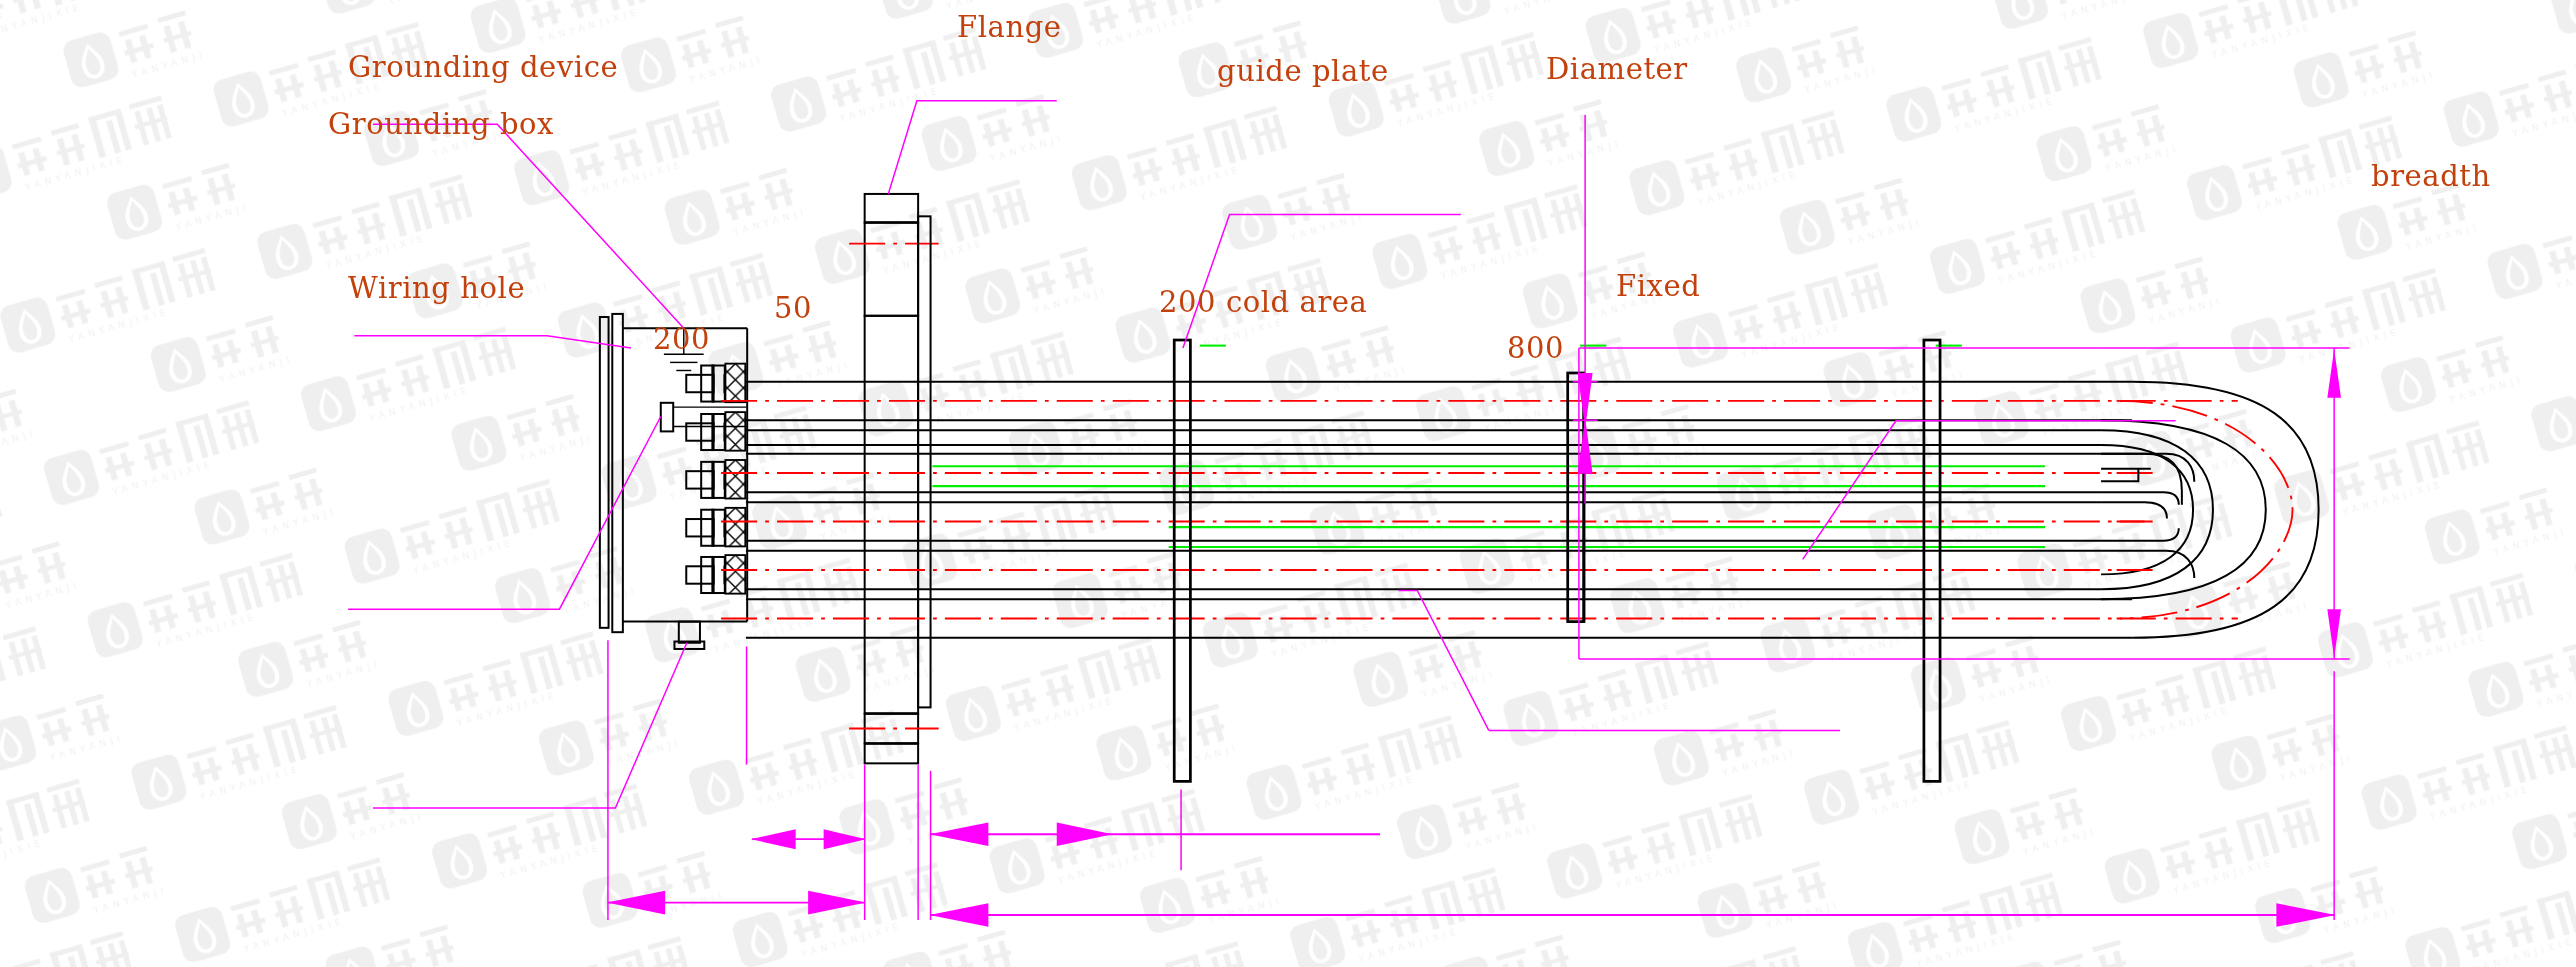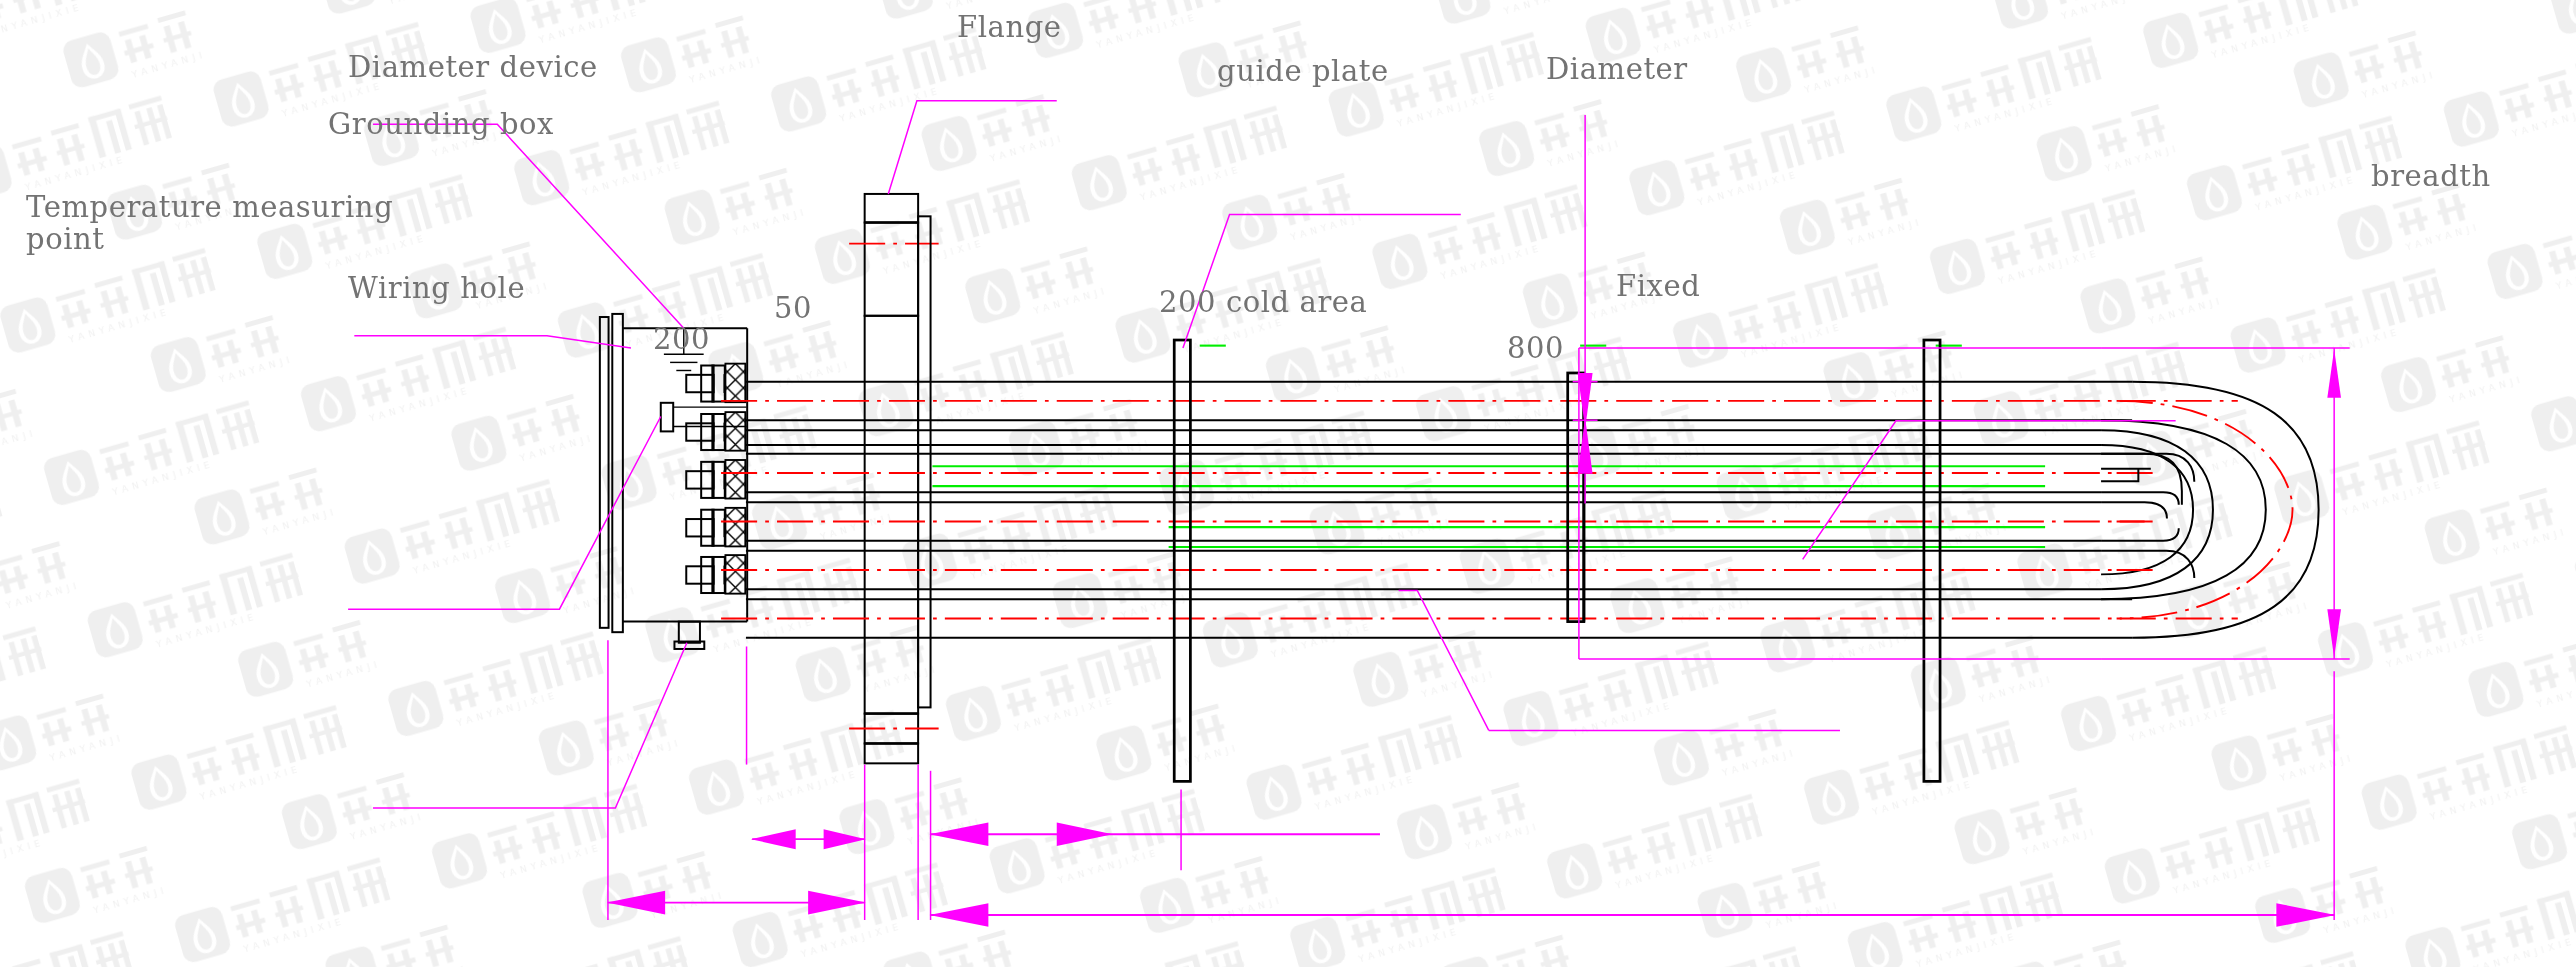--- a/index.html
+++ b/index.html
@@ -22,21 +22,21 @@
     pointer-events: none;
   }
   #drawing {
     position: absolute;
     inset: 0;
     z-index: 2;
   }
   .lbl {
     position: absolute;
     z-index: 3;
-    color: #737373;
+    color: #c2410c;
     font-family: "DejaVu Serif", "Liberation Serif", serif;
     white-space: pre;
     letter-spacing: 0.02em;
     line-height: 1.12;
   }
   .lbl.sz-main { font-size: 29px; }
   .lbl.sz-dim  { font-size: 29px; }
 </style>
 </head>
 <body>
@@ -330,31 +330,29 @@
       <g>
         <path class="dimT" d="M1497 1472 L3755 1472"></path>
         <polygon class="dfill" points="1495,1472 1590,1453 1590,1491"></polygon>
         <polygon class="dfill" points="3757,1472 3662,1453 3662,1491"></polygon>
       </g>
     </g>
   </svg>
 
   <div class="lbl sz-main" style="left:957px; top:11.2px;">Flange</div>
 
-  <div class="lbl sz-main" style="left:348px; top:51px;">Diameter device</div>
+  <div class="lbl sz-main" style="left:348px; top:51px;">Grounding device</div>
 
   <div class="lbl sz-main" style="left:1217px; top:55px;">guide plate</div>
 
   <div class="lbl sz-main" style="left:1546px; top:53px;">Diameter</div>
 
 
   <div class="lbl sz-main" style="left:328px; top:108px;">Grounding box</div>
 
-  <div class="lbl sz-main" style="left:26px; top:191px;">Temperature measuring
-point</div>
 
   <div class="lbl sz-main" style="left:2371px; top:160px;text-align:center;">breadth</div>
 
   <div class="lbl sz-main" style="left:1616px; top:270px;">Fixed</div>
 
   <div class="lbl sz-main" style="left:348px; top:272px;text-align:center;">Wiring hole</div>
 
   <div class="lbl sz-dim" style="left:774px; top:292px;">50</div>
 
   <div class="lbl sz-dim" style="left:1159px; top:286px;">200 cold area</div>

